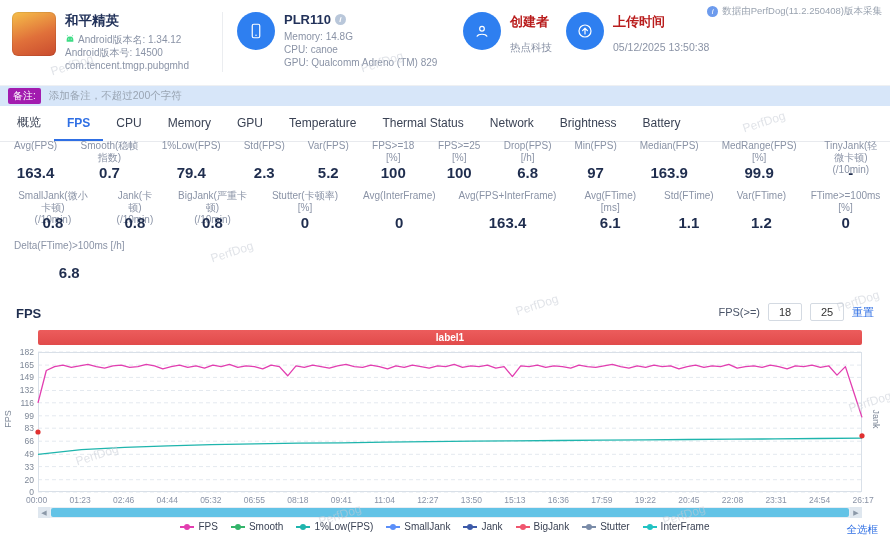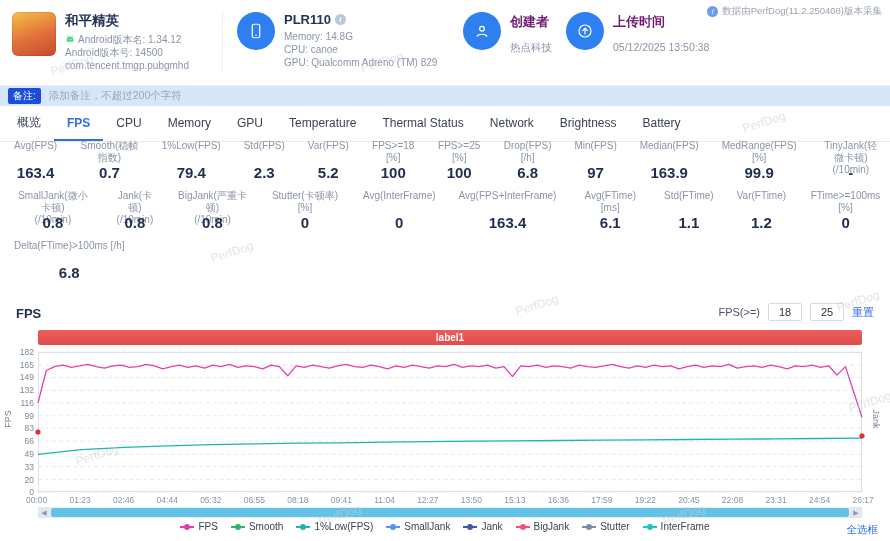--- a/index.html
+++ b/index.html
@@ -15,31 +15,31 @@
   .app-title { font-size:13.5px; font-weight:bold; color:#22325a; margin-bottom:3px; }
   .app-line { font-size:10px; color:#8a93a6; line-height:13px; white-space:nowrap; display:flex; align-items:center; gap:3px; }
   .vdiv { width:1px; height:60px; background:#ebedf0; flex:none; }
   .circle-icon { width:38px; height:38px; border-radius:50%; background:#2e7ff0; flex:none;
     display:flex; align-items:center; justify-content:center; }
   .device-block { display:flex; gap:9px; width:212px; }
   .blk-title { font-size:13px; font-weight:bold; color:#22325a; margin-bottom:3px; display:flex; align-items:center; gap:4px; white-space:nowrap; }
   .info-dot { width:11px; height:11px; border-radius:50%; background:#b9c7da; color:#fff; font-size:8px;
     display:inline-flex; align-items:center; justify-content:center; font-style:italic; font-weight:bold; }
   .kv-block { display:flex; gap:9px; }
-  .kv-label { font-size:13px; font-weight:bold; color:#701a75; margin-top:1px; white-space:nowrap; }
+  .kv-label { font-size:13px; font-weight:bold; color:#b91c1c; margin-top:1px; white-space:nowrap; }
   .kv-value { font-size:10.5px; color:#8a93a6; margin-top:10px; white-space:nowrap; }
   .collect-note { position:absolute; top:5px; right:8px; font-size:9.5px; color:#9aa3b0;
     display:flex; align-items:center; gap:4px; }
   .mini-info { width:11px; height:11px; border-radius:50%; background:#6d9bed; color:#fff; font-size:8px; font-style:italic;
     display:inline-flex; align-items:center; justify-content:center; flex:none; }
 
   
   .note-bar { position:absolute; top:86px; left:0; right:0; height:20px; background:#d7e6f9;
     display:flex; align-items:center; padding:0 8px; gap:8px; }
-  .note-badge { background:#1d4ed8; color:#fff; font-size:10px; padding:1px 5px; border-radius:2px; flex:none; }
+  .note-badge { background:#a21caf; color:#fff; font-size:10px; padding:1px 5px; border-radius:2px; flex:none; }
   .note-placeholder { font-size:10.5px; color:#9aa5b3; }
 
   
   .tabs { position:absolute; top:106px; left:0; right:0; height:36px; background:#fff;
     border-bottom:1px solid #e8eaee; display:flex; align-items:stretch; padding-left:4px; }
   .tab { font-size:12px; color:#3a4254; padding:0 13px; display:flex; align-items:center; cursor:pointer;
     border-bottom:2px solid transparent; }
   .tab.active { color:#2f6fe4; font-weight:bold; border-bottom-color:#2f6fe4; }
 
   

